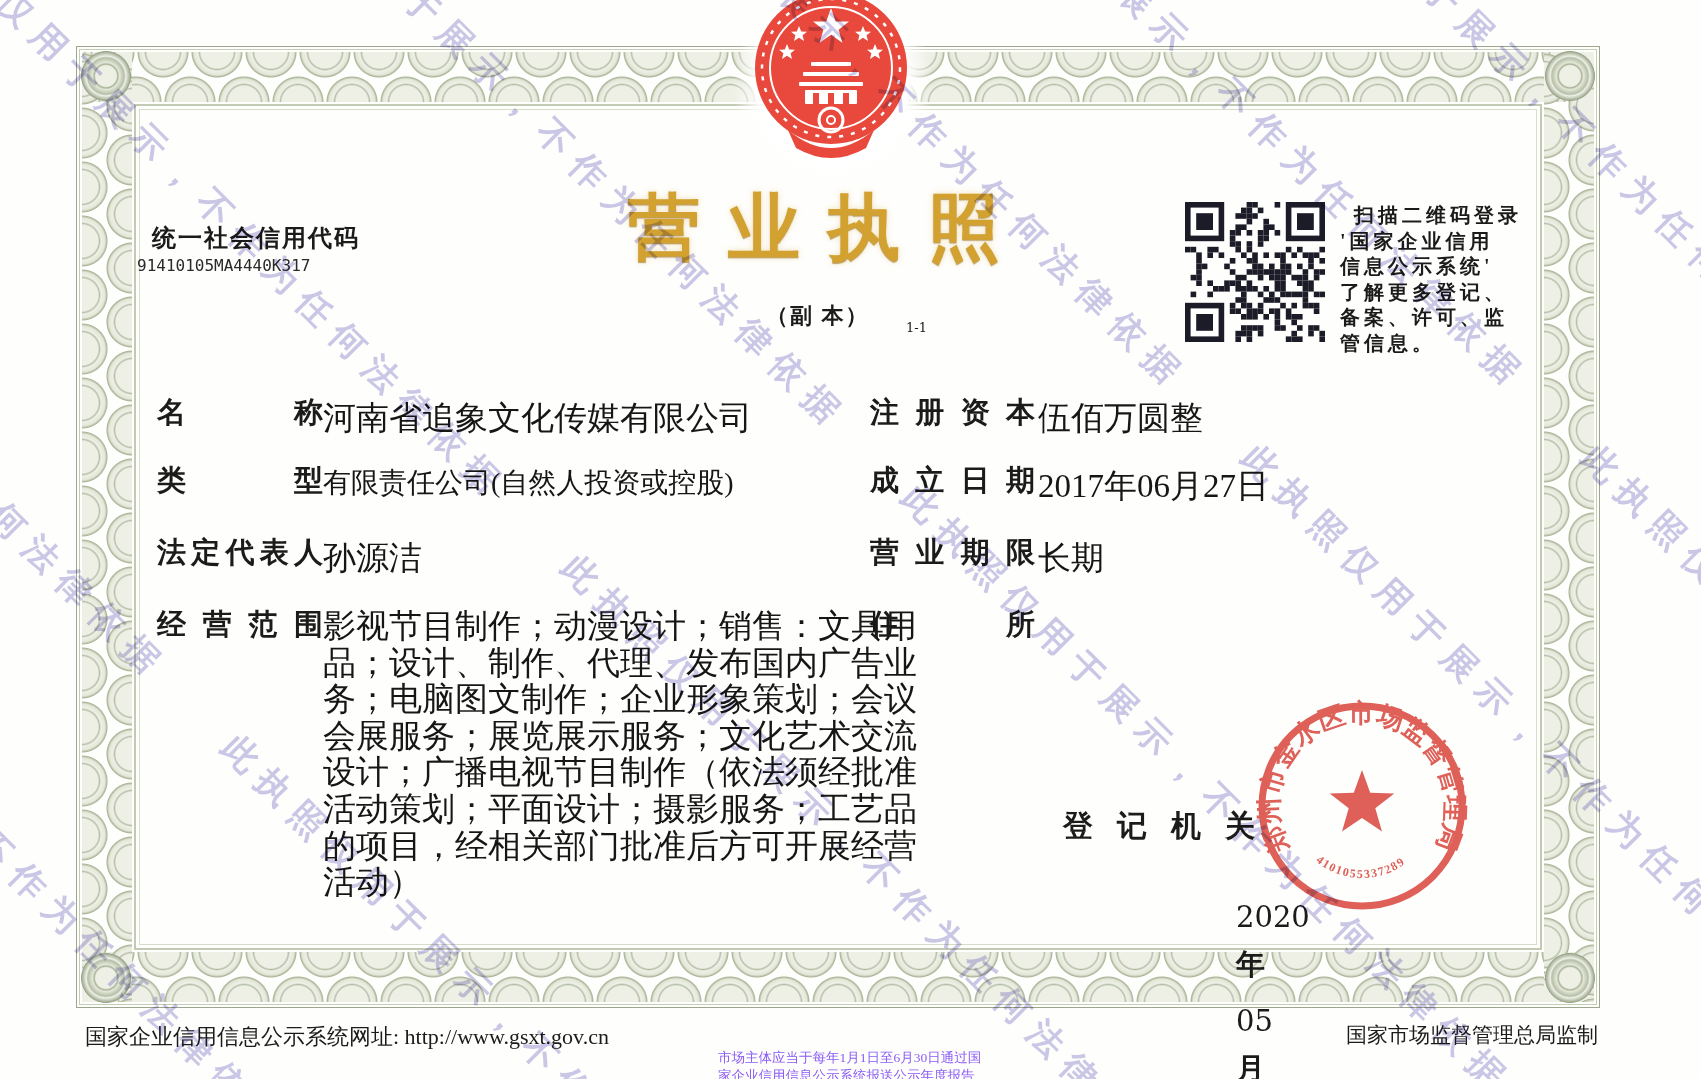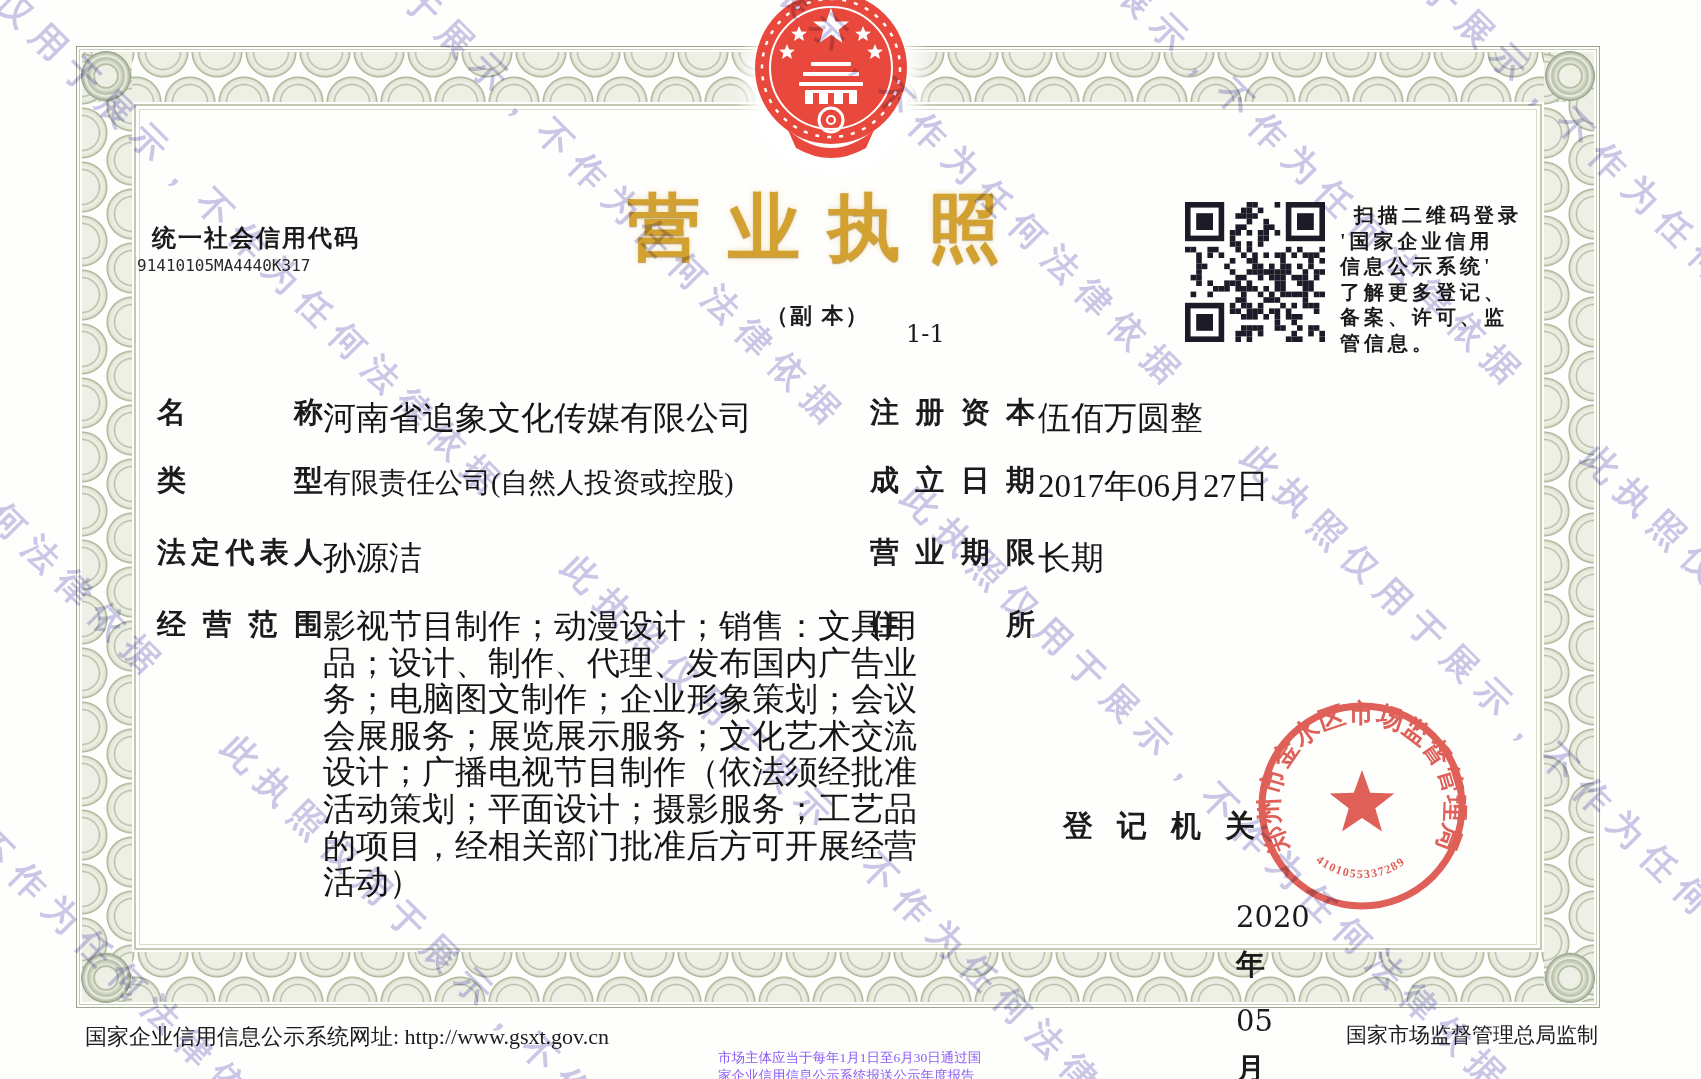--- a/index.html
+++ b/index.html
@@ -30,21 +30,21 @@
     background:radial-gradient(circle,#eef0e6 26%,#aab497 30%,#e3e7d8 34%,#b7bfa9 46%,#eef0e6 50%,#9ba68c 62%,rgba(0,0,0,0) 64%);}
   .corner.tl{left:2px;top:2px;} .corner.tr{right:2px;top:2px;}
   .corner.bl{left:2px;bottom:2px;} .corner.br{right:2px;bottom:2px;}
 
   
   .code-label{left:152px;top:222px;font-size:24px;font-weight:bold;letter-spacing:2px;}
   .code-value{left:137px;top:256px;font-size:16px;font-family:"DejaVu Sans Mono","Liberation Mono",monospace;color:#2a2a2a;}
   .title{left:612px;top:180px;font-size:72px;font-weight:bold;letter-spacing:28px;color:#d2a12f;
          text-shadow:0 1px 1px rgba(130,85,10,.55), 0 0 6px rgba(214,170,60,.35);white-space:nowrap;margin-left:16px;}
   .subtitle{left:766px;top:301px;font-size:22px;font-weight:bold;letter-spacing:2px;}
-  .copy-index{left:906px;top:320px;font-size:24px;font-family:"DejaVu Serif",serif;}
+  .copy-index{left:906px;top:320px;font-size:13px;font-family:"DejaVu Serif",serif;}
   .qr-caption{left:1340px;top:203px;width:240px;font-size:20px;font-weight:bold;line-height:25.5px;letter-spacing:4px;}
   .qr-caption .line:first-child{text-indent:14px;}
 
   .flabel{position:absolute;font-size:29px;font-weight:bold;white-space:nowrap;}
   .jlabel{display:flex;justify-content:space-between;}
   .fvalue{position:absolute;font-size:33px;white-space:nowrap;color:#161616;}
   .lines .line{white-space:nowrap;}
 
   .reg-label{left:1063px;top:806px;width:192px;font-size:30px;font-weight:bold;}
   .date-row{left:1236px;top:900px;display:flex;align-items:baseline;gap:15px;font-size:29px;flex-direction:column;}

